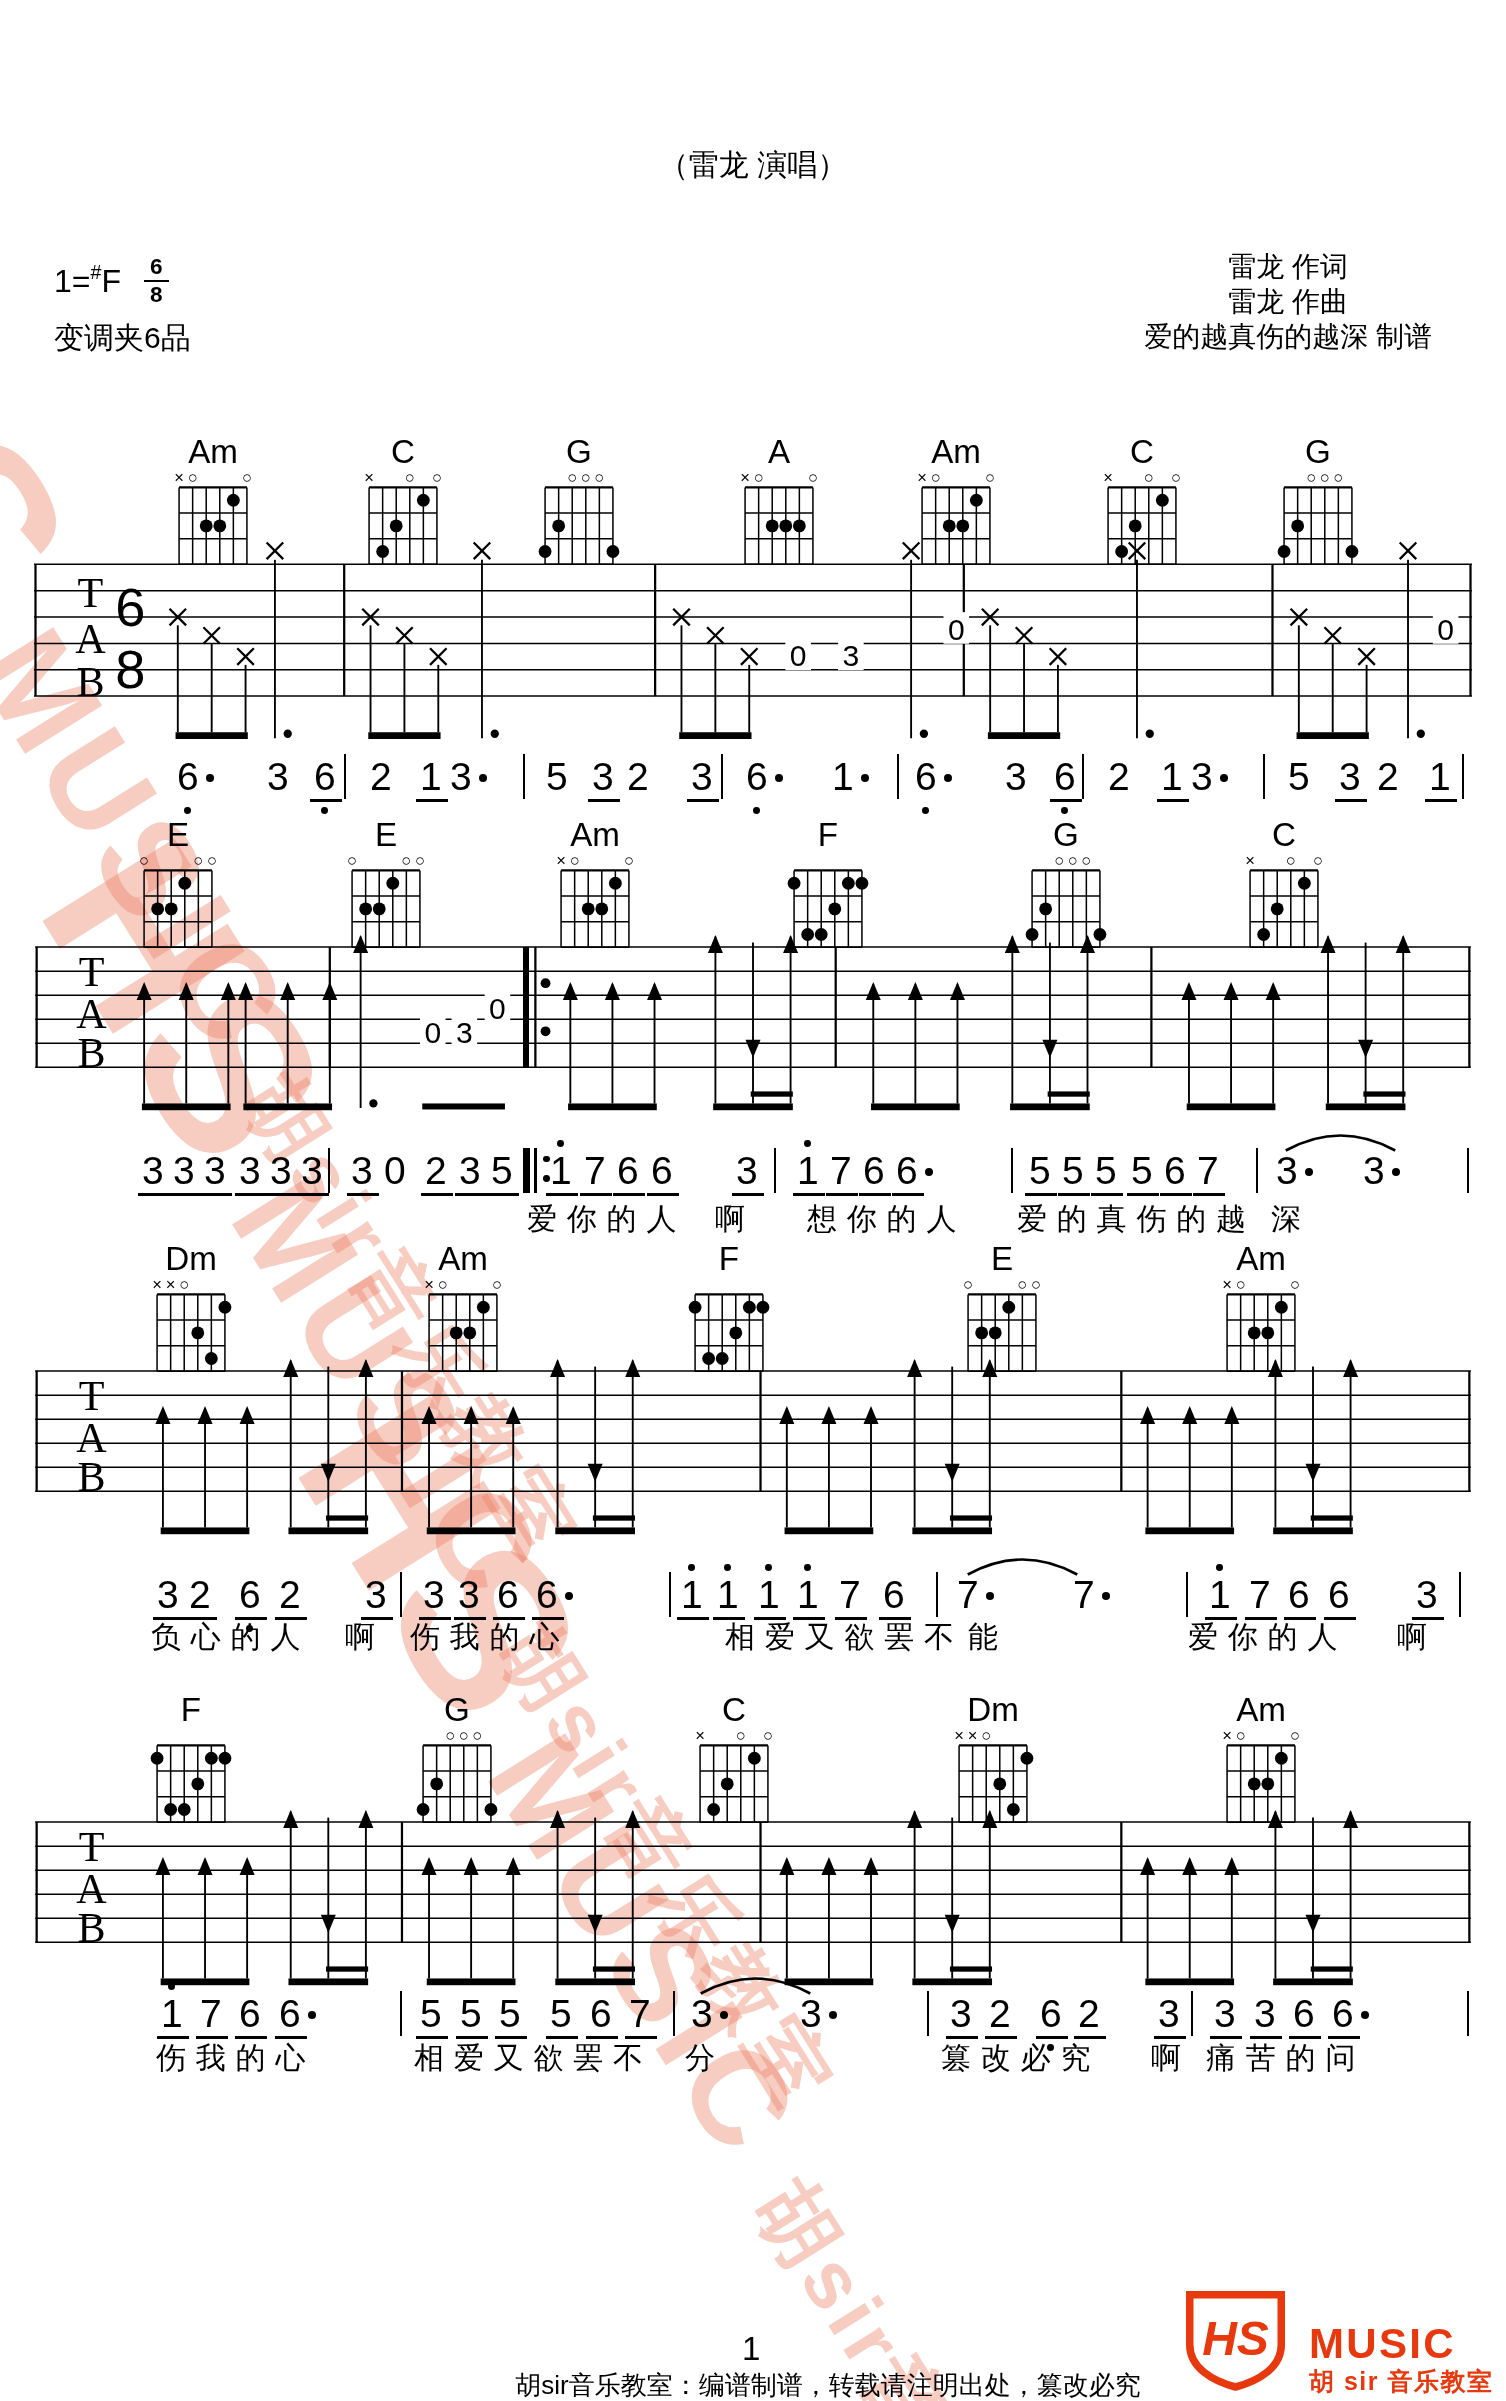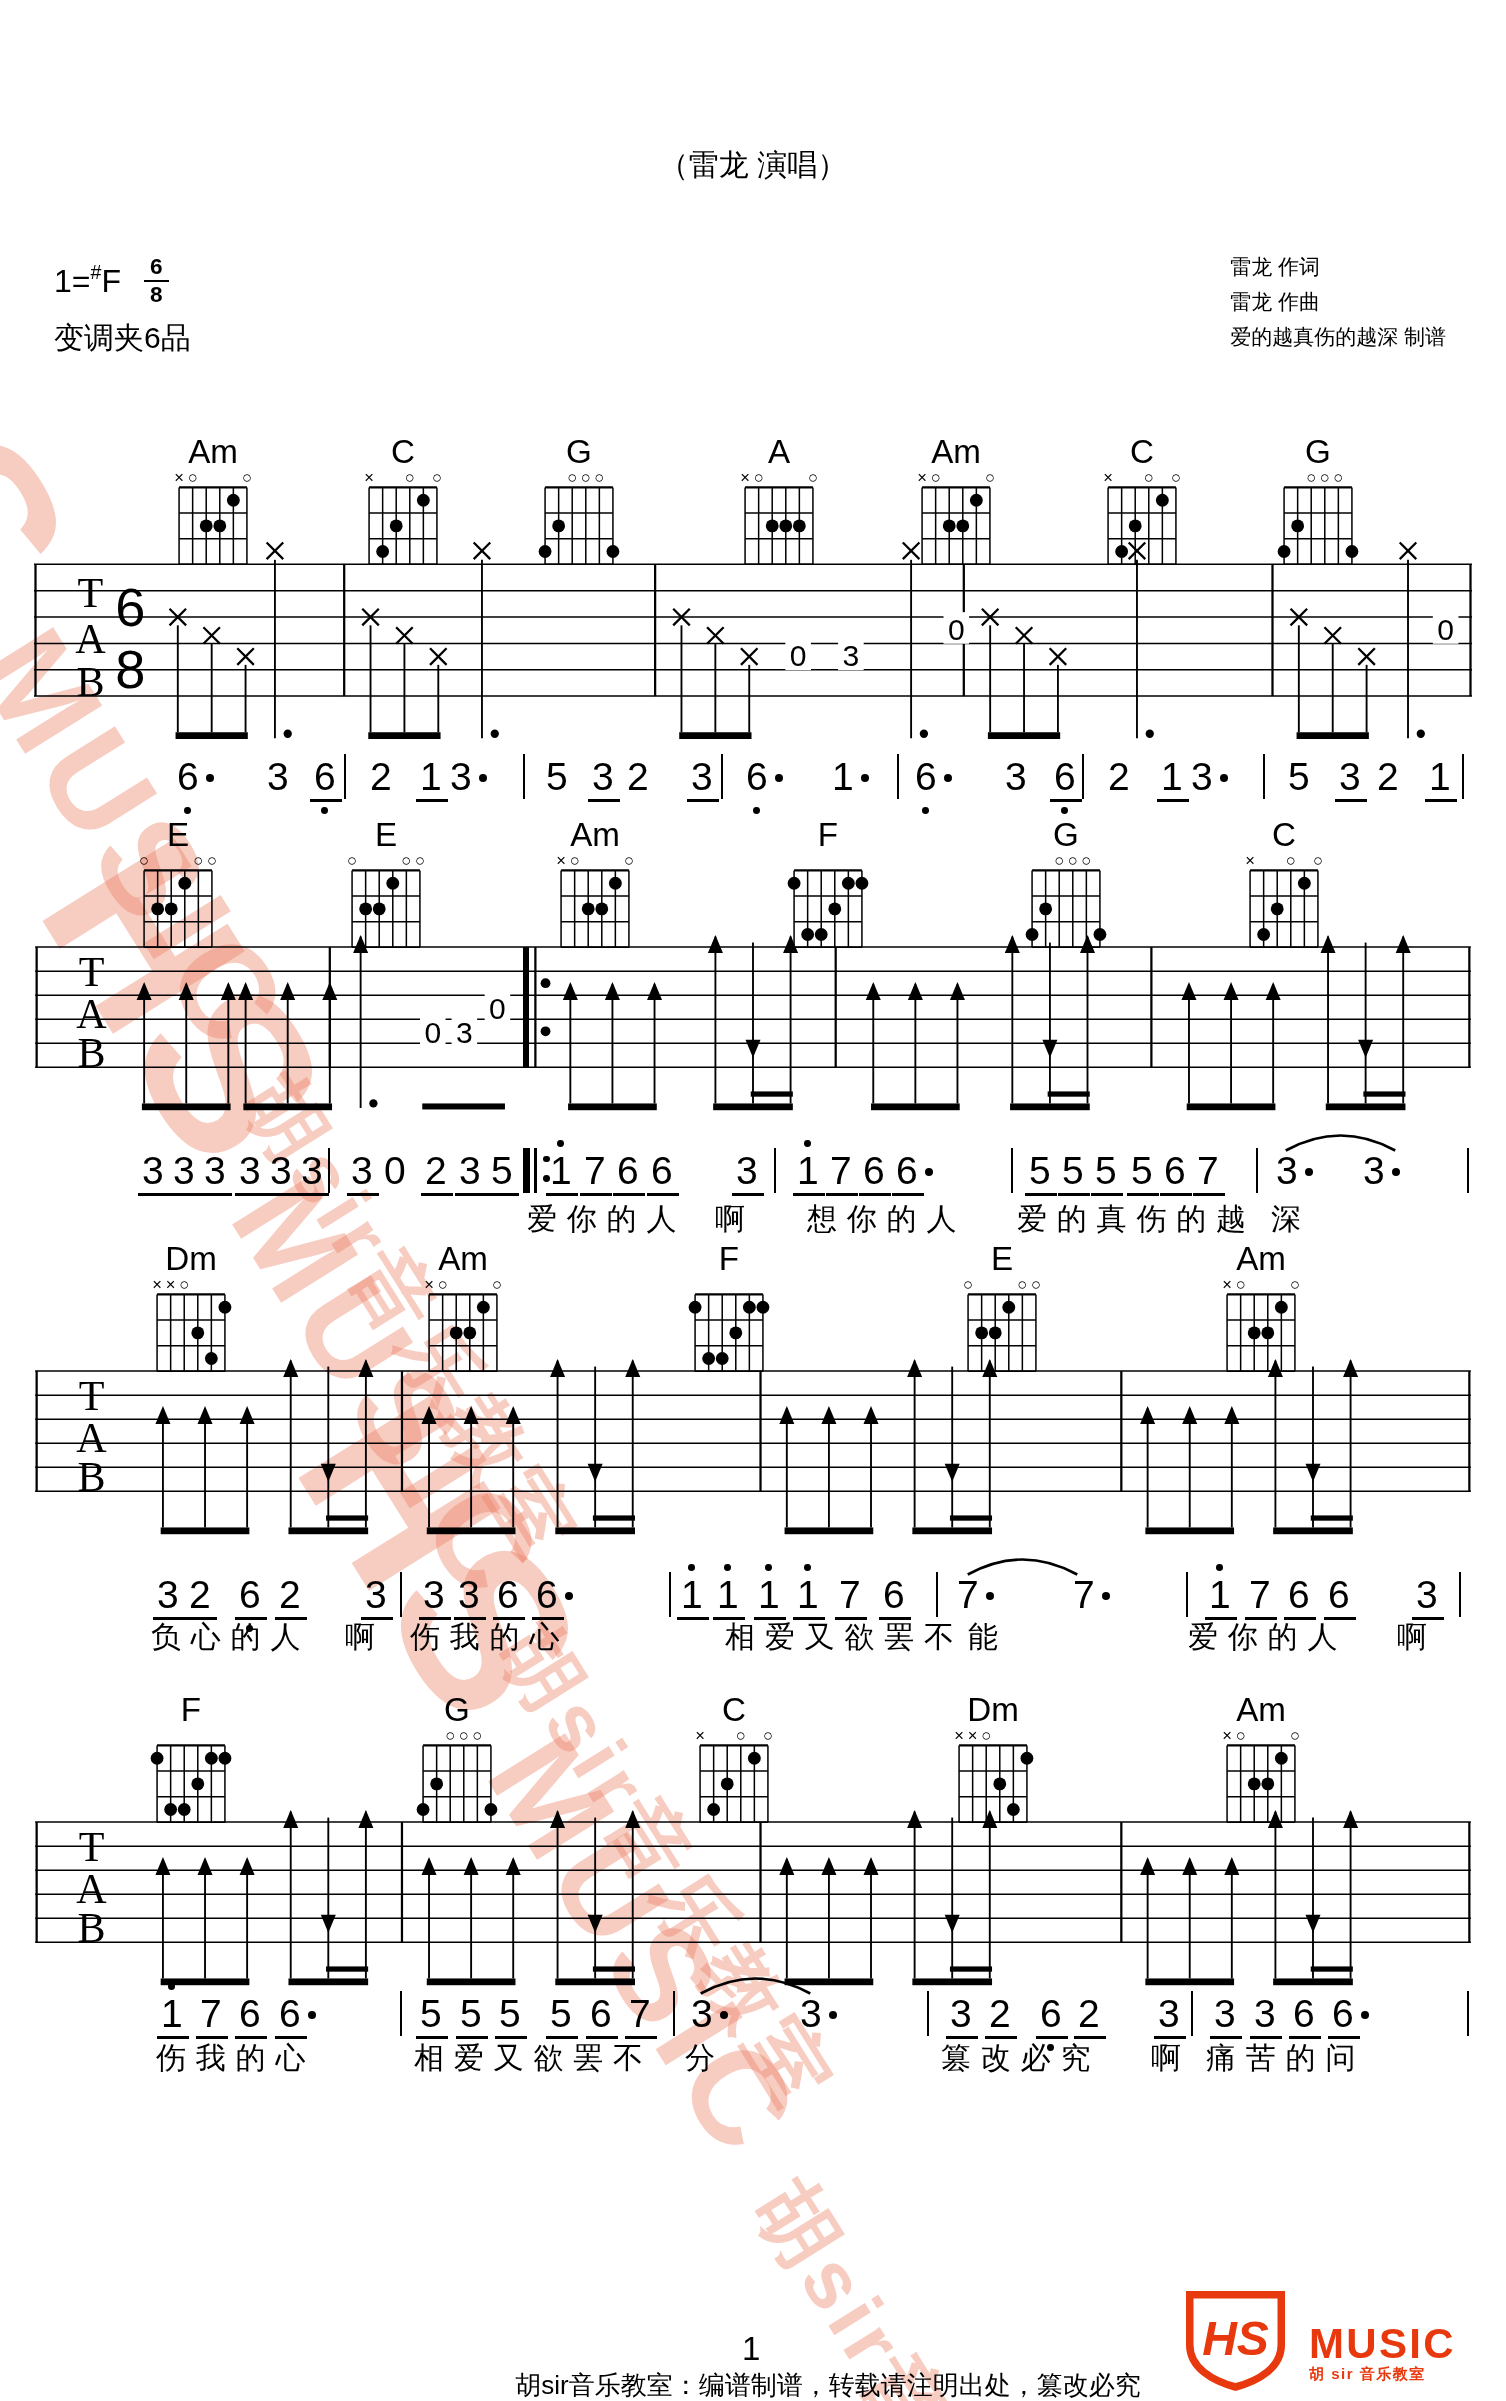--- a/index.html
+++ b/index.html
@@ -8,21 +8,21 @@
   
   .title{position:absolute;top:84px;left:0;width:1506px;text-align:center;
          font-size:44px;font-weight:bold;letter-spacing:1.5px;}
   .subtitle{position:absolute;top:145px;left:0;width:1506px;text-align:center;font-size:30px;}
   .keyblock{position:absolute;top:256px;left:54px;font-size:32px;display:flex;align-items:center;}
   .keyblock sup{font-size:19.6px;vertical-align:top;position:relative;top:-9px;}
   .ts{display:inline-flex;flex-direction:column;align-items:center;margin-left:22.6px;
       font-size:22.6px;line-height:22.6px;font-weight:bold;}
   .ts .tline{width:25.6px;height:2.3px;background:#000;margin:1.5px 0;}
   .capo{position:absolute;top:318px;left:54px;font-size:30px;}
-  .credits{position:absolute;top:249px;right:60px;text-align:left;font-size:21px;line-height:35px;}
+  .credits{position:absolute;top:249px;right:74px;text-align:center;font-size:28px;line-height:35px;}
   
   .wm{position:absolute;transform-origin:0 0;transform:rotate(58deg);white-space:nowrap;
       font-weight:bold;z-index:0;pointer-events:none;}
   .wm .w1{font-size:226px;letter-spacing:3px;}
   .wm .w2{font-size:132px;letter-spacing:7.5px;}
   .wm .w3{font-size:81px;letter-spacing:6px;}
   
   .layer{position:absolute;left:0;top:0;width:1506px;height:2401px;z-index:1;}
   .jp-tok{position:absolute;font-size:39px;line-height:39px;font-family:"Liberation Sans",sans-serif;}
   .jp-u{position:absolute;left:-3.8px;top:42px;width:32px;height:3px;background:#000;}
@@ -34,21 +34,21 @@
   .jp-rep .th{position:absolute;left:0;top:0;width:6.8px;height:45px;background:#000;}
   .jp-rep .tn{position:absolute;left:11.3px;top:0;width:2.3px;height:45px;background:#000;}
   .jp-rep .d1,.jp-rep .d2{position:absolute;left:20.3px;width:6.8px;height:6.8px;border-radius:50%;background:#000;}
   .jp-rep .d1{top:7.5px;} .jp-rep .d2{top:27px;}
   .lyric{position:absolute;font-size:30px;letter-spacing:9.8px;white-space:nowrap;}
   
   .pagenum{position:absolute;top:2330px;left:742px;font-size:33px;}
   .footnote{position:absolute;top:2368px;left:75px;width:1506px;text-align:center;font-size:26px;}
   .logo{position:absolute;left:1179px;top:2291px;width:324px;height:105px;}
   .logo .music{position:absolute;left:130px;top:29px;font-size:42px;font-weight:bold;letter-spacing:2.3px;}
-  .logo .sub{position:absolute;left:130px;top:74px;font-size:15px;font-weight:bold;letter-spacing:1.5px;}
+  .logo .sub{position:absolute;left:130px;top:74px;font-size:25px;font-weight:bold;letter-spacing:1.5px;}
   svg{position:absolute;overflow:visible;}
   svg text{font-family:"Liberation Sans",sans-serif;}
   text.serif{font-family:"Liberation Serif",serif;}
 </style>
 </head>
 <body>
 
 <div id="page">
   <div id="wm-layer">
       <div class="wm" style="left: -45px; top: 249px; color: rgba(236, 128, 101, 0.4);"><span class="w1">HS</span><span class="w2"> MUSIC </span><span class="w3">胡sir音乐教室</span></div>

